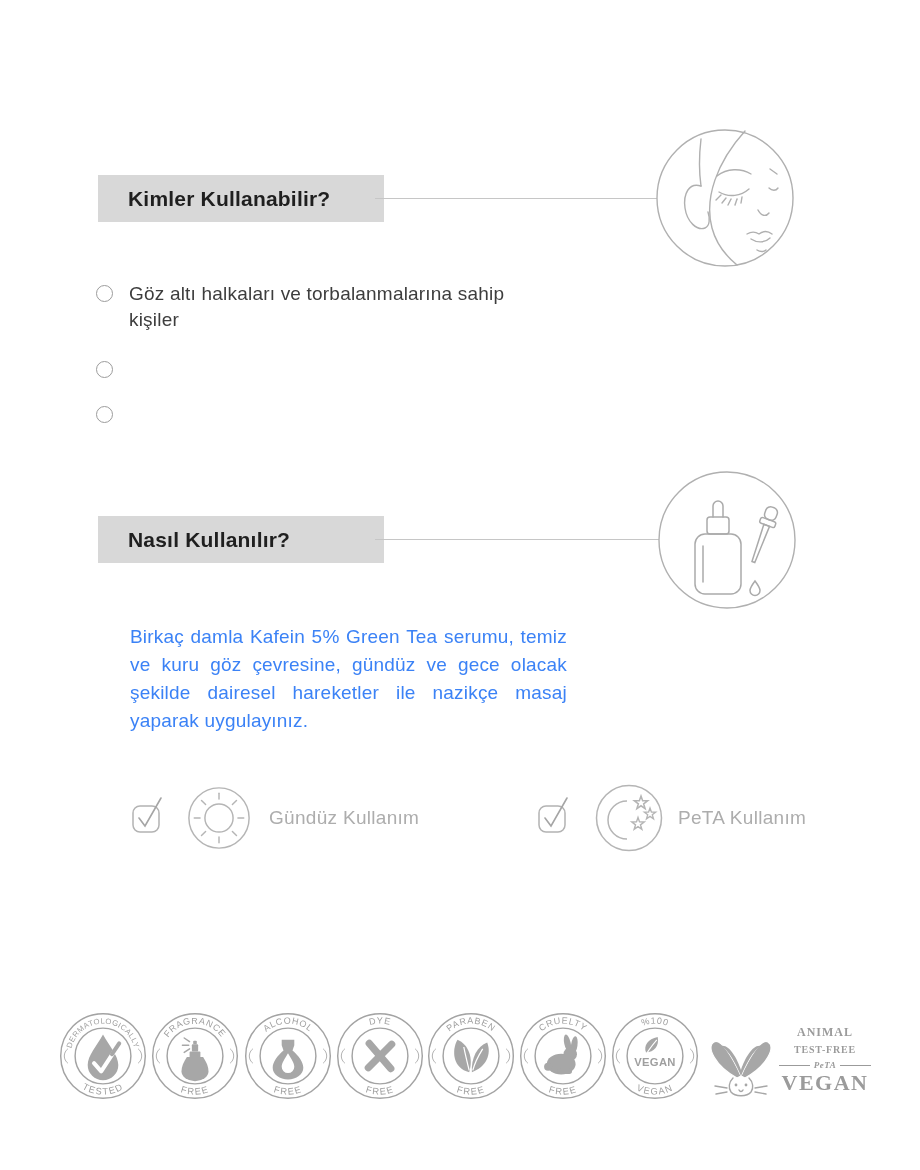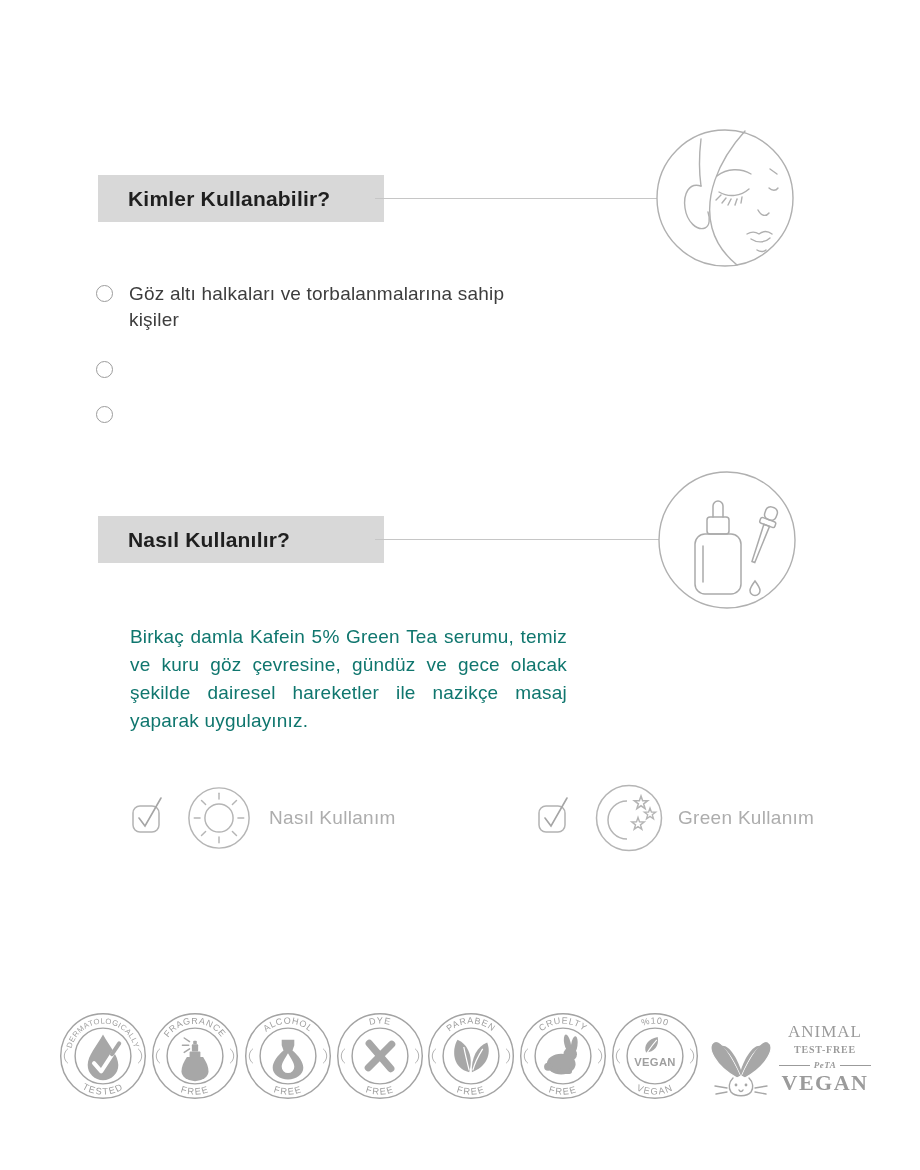--- a/index.html
+++ b/index.html
@@ -18,33 +18,33 @@
 
   
   .bullets{position:absolute;left:96px;top:257px;width:460px;margin-top:24px;}
   .bullet-row{display:flex;align-items:flex-start;margin-bottom:24px;}
   .bullet-dot{flex:0 0 auto;width:15px;height:15px;border:1.5px solid #9c9c9c;border-radius:50%;
               margin:4px 16px 0 0;background:#fff;}
   .bullet-txt{font-size:19px;line-height:26px;color:#3d3d3d;letter-spacing:.2px;}
 
   
   .howto{position:absolute;left:130px;top:604px;width:437px;font-size:19px;line-height:28px;
-         color:#0f766e;text-align:justify;letter-spacing:.2px;}
+         color:#3b82f6;text-align:justify;letter-spacing:.2px;}
 
   
   .usage-label{position:absolute;font-size:19px;color:#adadad;letter-spacing:.3px;white-space:nowrap;}
 
   
   .badge{position:absolute;top:1011px;width:90px;height:90px;}
   .badge svg text{font-family:"Liberation Sans",sans-serif;fill:#9f9f9f;}
 
   
   .peta{position:absolute;left:779px;top:1022px;width:92px;color:#9b9b9b;
         font-family:"Liberation Serif",serif;text-align:center;}
-  .peta .l1{font-size:17px;font-weight:normal;letter-spacing:1px;line-height:20px;}
+  .peta .l1{font-size:12px;font-weight:bold;letter-spacing:1px;line-height:20px;}
   .peta .l2{font-size:10px;font-weight:bold;letter-spacing:.8px;line-height:16px;}
   .peta .mid{display:flex;align-items:center;gap:4px;margin:2px 0 1px 0;}
   .peta .mid .rule{flex:1;border-top:1.2px solid #9b9b9b;}
   .peta .mid .sm{font-size:9px;font-weight:bold;font-style:italic;letter-spacing:.5px;}
   .peta .l4{font-size:22px;font-weight:bold;letter-spacing:1.5px;line-height:24px;}
 </style>
 </head>
 <body>
 
 <div class="page">
@@ -135,40 +135,40 @@
       <line x1="54.5" y1="35" x2="60.5" y2="35"></line>
         <line x1="15.5" y1="35" x2="9.5" y2="35"></line>
       <line x1="35" y1="54.5" x2="35" y2="60.5"></line>
         <line x1="35" y1="15.5" x2="35" y2="9.5"></line>
       <line x1="48.8" y1="21.2" x2="53" y2="17"></line>
         <line x1="21.2" y1="21.2" x2="17" y2="17"></line>
       <line x1="48.8" y1="48.8" x2="53" y2="53"></line>
         <line x1="21.2" y1="48.8" x2="17" y2="53"></line>
     </g>
   </svg>
-  <div class="usage-label" style="left:269px;top:807px;">Nasıl Kullanım</div>
+  <div class="usage-label" style="left:269px;top:807px;">Gündüz Kullanım</div>
 
   <svg class="abs" style="left:535px;top:794px;" width="36" height="40" viewBox="0 0 36 40">
     <rect x="4" y="12" width="26" height="26" rx="7" fill="none" stroke="#b3b3b3" stroke-width="1.5"></rect>
     <path d="M 10,24 L 16,32 L 32,4" fill="none" stroke="#a5a5a5" stroke-width="1.6" stroke-linecap="round"></path>
   </svg>
   <svg class="abs" style="left:594px;top:783px;" width="70" height="70" viewBox="0 0 70 70">
     <g fill="none" stroke="#b5b5b5" stroke-width="1.5" stroke-linecap="round">
       <circle cx="35" cy="35" r="32.5"></circle>
       <g transform="translate(30,37)">
         <path d="M 3,-19 A 19 19 0 1 0 3,19 A 15 15 0 1 1 3,-19 Z"></path>
       </g>
       <g fill="#ffffff" stroke-width="0.22">
         <path transform="translate(47,20) scale(7)" d="M 0,-1 L 0.235,-0.324 L 0.951,-0.309 L 0.38,0.124 L 0.588,0.809 L 0,0.4 L -0.588,0.809 L -0.38,0.124 L -0.951,-0.309 L -0.235,-0.324 Z"></path>
         <path transform="translate(56,31) scale(6)" d="M 0,-1 L 0.235,-0.324 L 0.951,-0.309 L 0.38,0.124 L 0.588,0.809 L 0,0.4 L -0.588,0.809 L -0.38,0.124 L -0.951,-0.309 L -0.235,-0.324 Z"></path>
         <path transform="translate(44,41) scale(6.5)" d="M 0,-1 L 0.235,-0.324 L 0.951,-0.309 L 0.38,0.124 L 0.588,0.809 L 0,0.4 L -0.588,0.809 L -0.38,0.124 L -0.951,-0.309 L -0.235,-0.324 Z"></path>
       </g>
     </g>
   </svg>
-  <div class="usage-label" style="left:678px;top:807px;">Green Kullanım</div>
+  <div class="usage-label" style="left:678px;top:807px;">PeTA Kullanım</div>
 
   <div class="badge" style="left:58px;">
     <svg width="90" height="90" viewBox="0 0 100 100">
       <defs>
         <path id="t0" d="M 14.55,56.25 A 36 36 0 1 1 85.45,56.25"></path>
         <path id="b0" d="M 12.8,71.5 A 43 43 0 0 0 87.2,71.5"></path>
       </defs>
       <circle cx="50" cy="50" r="47" fill="none" stroke="#a3a3a3" stroke-width="1.6"></circle>
       <circle cx="50" cy="50" r="31" fill="none" stroke="#a3a3a3" stroke-width="1.6"></circle>
       <path d="M 11,42 A 10 10 0 0 0 11,58" fill="none" stroke="#a9a9a9" stroke-width="1"></path>

